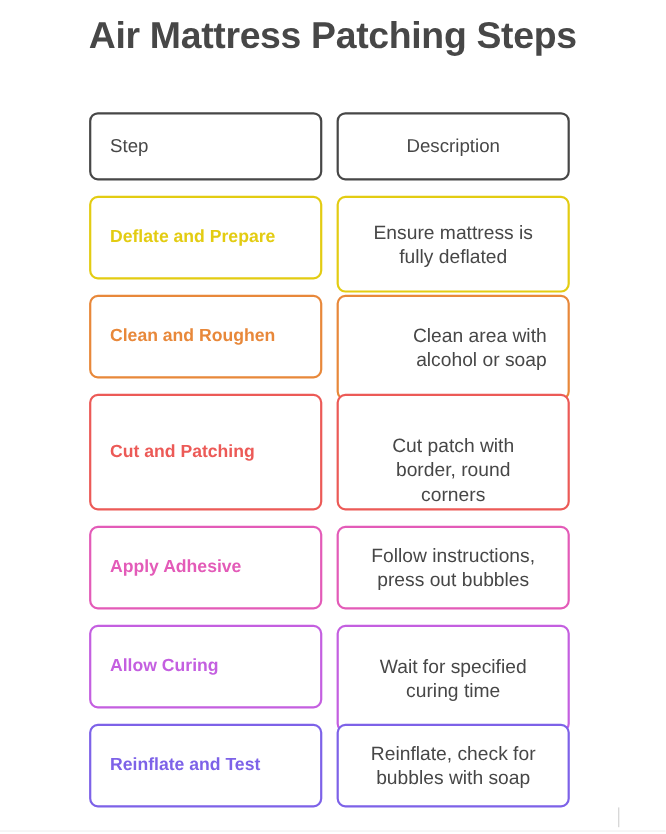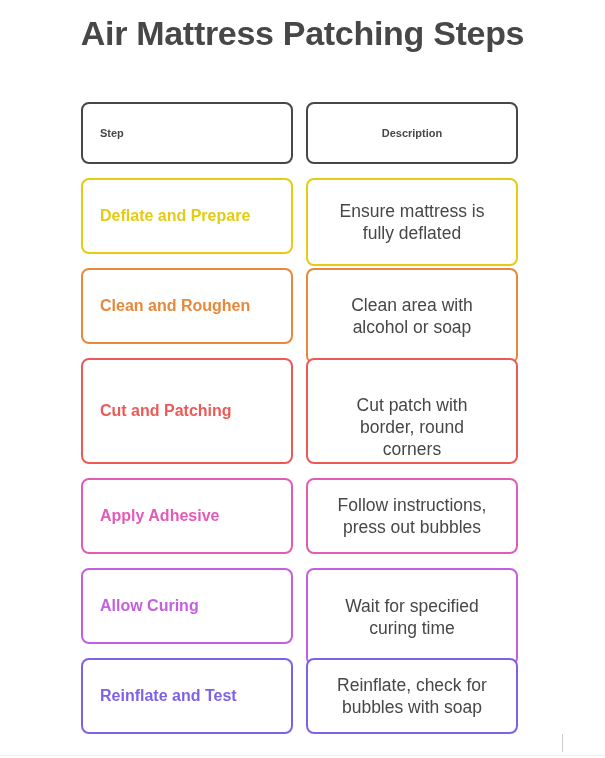--- a/index.html
+++ b/index.html
@@ -10,21 +10,21 @@
   .title {
     position: absolute; left: 0; top: 14px; width: 605px; text-align: center;
     font-size: 34px; font-weight: bold; color: #474747; letter-spacing: -0.3px;
   }
   .box {
     position: absolute; box-sizing: border-box; border: 2.5px solid #474747; border-radius: 8px;
     display: flex; align-items: center; background: #fff;
   }
   .left { left: 81px; width: 212px; padding-left: 17px; }
   .right { left: 306px; width: 212px; justify-content: center; text-align: center; padding: 0 10px; }
-  .hdr-text { font-size: 11px; font-weight: bold; color: #474747; }
+  .hdr-text { font-size: 17px; font-weight: normal; color: #474747; }
   .step-text { font-size: 16px; font-weight: bold; }
   .desc-text { font-size: 17.5px; color: #474747; line-height: 22px; }
   .bottom-line { position: absolute; left: 0; top: 755px; width: 605px; height: 1px; background: #eeeeee; }
   .cursor-line { position: absolute; left: 562px; top: 734px; width: 1px; height: 18px; background: #cfcfcf; }
 </style>
 </head>
 <body>
 
 <div class="title">Air Mattress Patching Steps</div>
 
@@ -38,21 +38,21 @@
 <div id="rows">
     <div class="box left" style="top: 178px; height: 76px; border-color: rgb(227, 204, 18);">
       <span class="step-text" style="color: rgb(227, 204, 18);">Deflate and Prepare</span>
     </div>
     <div class="box right" style="top: 178px; height: 88px; border-color: rgb(227, 204, 18);">
       <span class="desc-text" style="max-width: 170px;">Ensure mattress is fully deflated</span>
     </div>
     <div class="box left" style="top: 268px; height: 76px; border-color: rgb(232, 136, 58);">
       <span class="step-text" style="color: rgb(232, 136, 58);">Clean and Roughen</span>
     </div>
-    <div class="box right" style="top: 268px; height: 96px; border-color: rgb(232, 136, 58);">
+    <div class="box right" style="top: 268px; height: 96px; border-color: rgb(232, 136, 58); text-align: right;">
       <span class="desc-text" style="max-width: 170px;">Clean area with alcohol or soap</span>
     </div>
     <div class="box left" style="top: 358px; height: 106px; border-color: rgb(236, 90, 87);">
       <span class="step-text" style="color: rgb(236, 90, 87);">Cut and Patching</span>
     </div>
     <div class="box right" style="top: 358px; height: 106px; border-color: rgb(236, 90, 87);">
       <span class="desc-text" style="max-width: 135px; margin-top: 32px;">Cut patch with border, round corners</span>
     </div>
     <div class="box left" style="top: 478px; height: 76px; border-color: rgb(227, 91, 184);">
       <span class="step-text" style="color: rgb(227, 91, 184);">Apply Adhesive</span>

